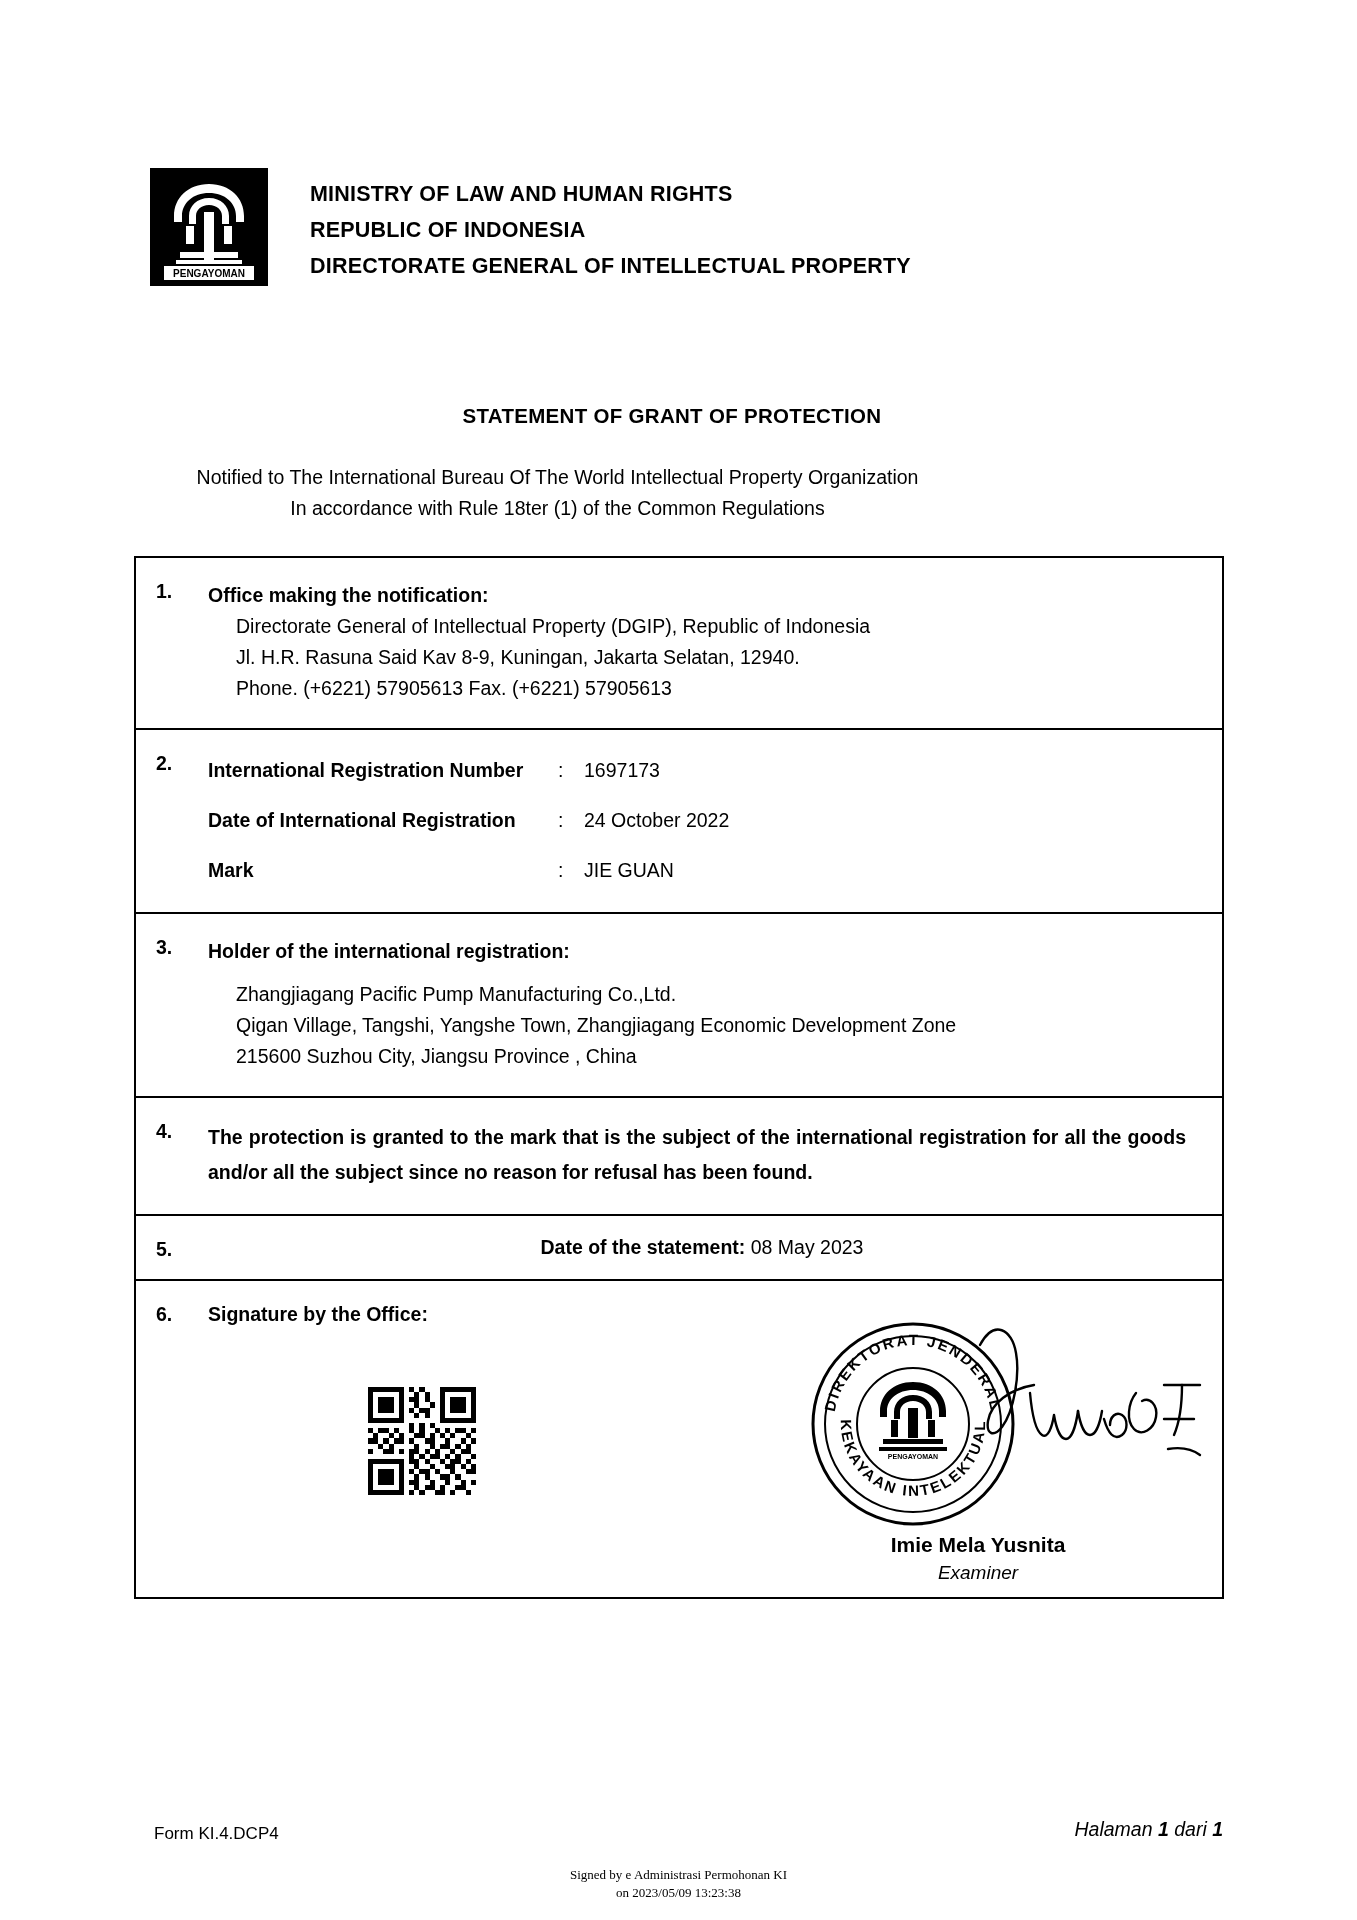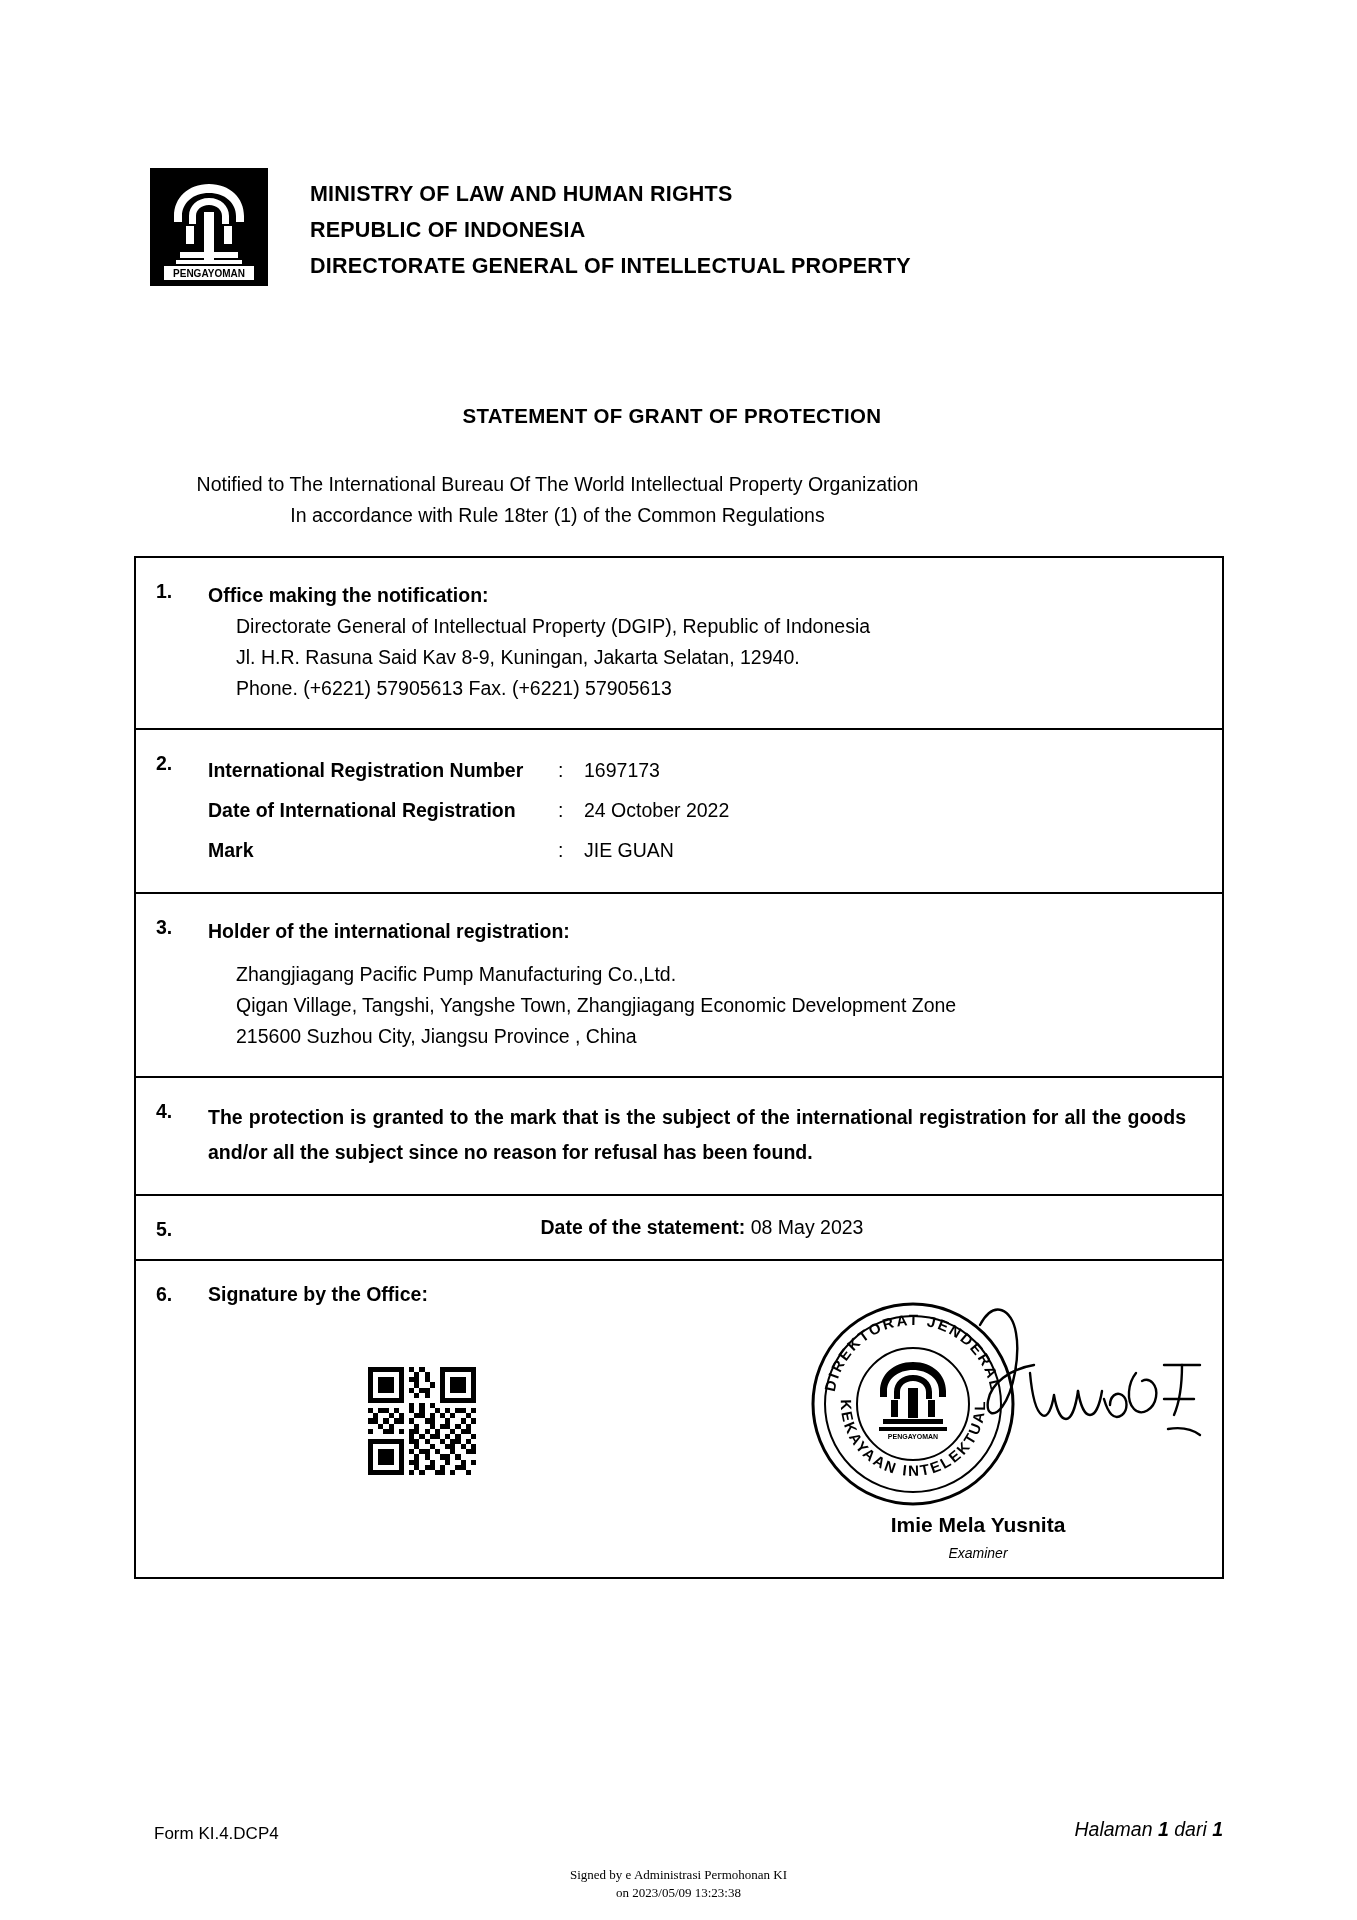--- a/index.html
+++ b/index.html
@@ -63,21 +63,20 @@
     letter-spacing: 0.3px;
   }
   .subtitle {
     position: absolute;
     top: 462px;
     left: 0;
     width: 1115px;
     text-align: center;
     font-size: 19.5px;
     line-height: 31px;
-    margin-top: 7px;
   }
 
   
   .sheet {
     position: absolute;
     left: 134px;
     top: 556px;
     width: 1090px;
     border: 2px solid #000;
     box-sizing: border-box;
@@ -108,21 +107,21 @@
   .cell .t {
     font-size: 19.5px;
     line-height: 31px;
     margin-left: 28px;
   }
 
   
   .kv {
     display: grid;
     grid-template-columns: 350px 26px auto;
-    row-gap: 4px;
+    row-gap: 14px;
   }
   .kv .k {
     font-weight: bold;
     font-size: 19.5px;
     line-height: 36px;
   }
   .kv .sep {
     font-size: 19.5px;
     line-height: 36px;
   }
@@ -181,21 +180,21 @@
     top: 250px;
     width: 420px;
     text-align: center;
   }
   .signer .name {
     font-size: 21px;
     font-weight: bold;
     line-height: 28px;
   }
   .signer .role {
-    font-size: 14px;
+    font-size: 19px;
     font-style: italic;
     line-height: 28px;
   }
 
   
   .footer-left {
     position: absolute;
     left: 154px;
     top: 1824px;
     font-size: 17px;

